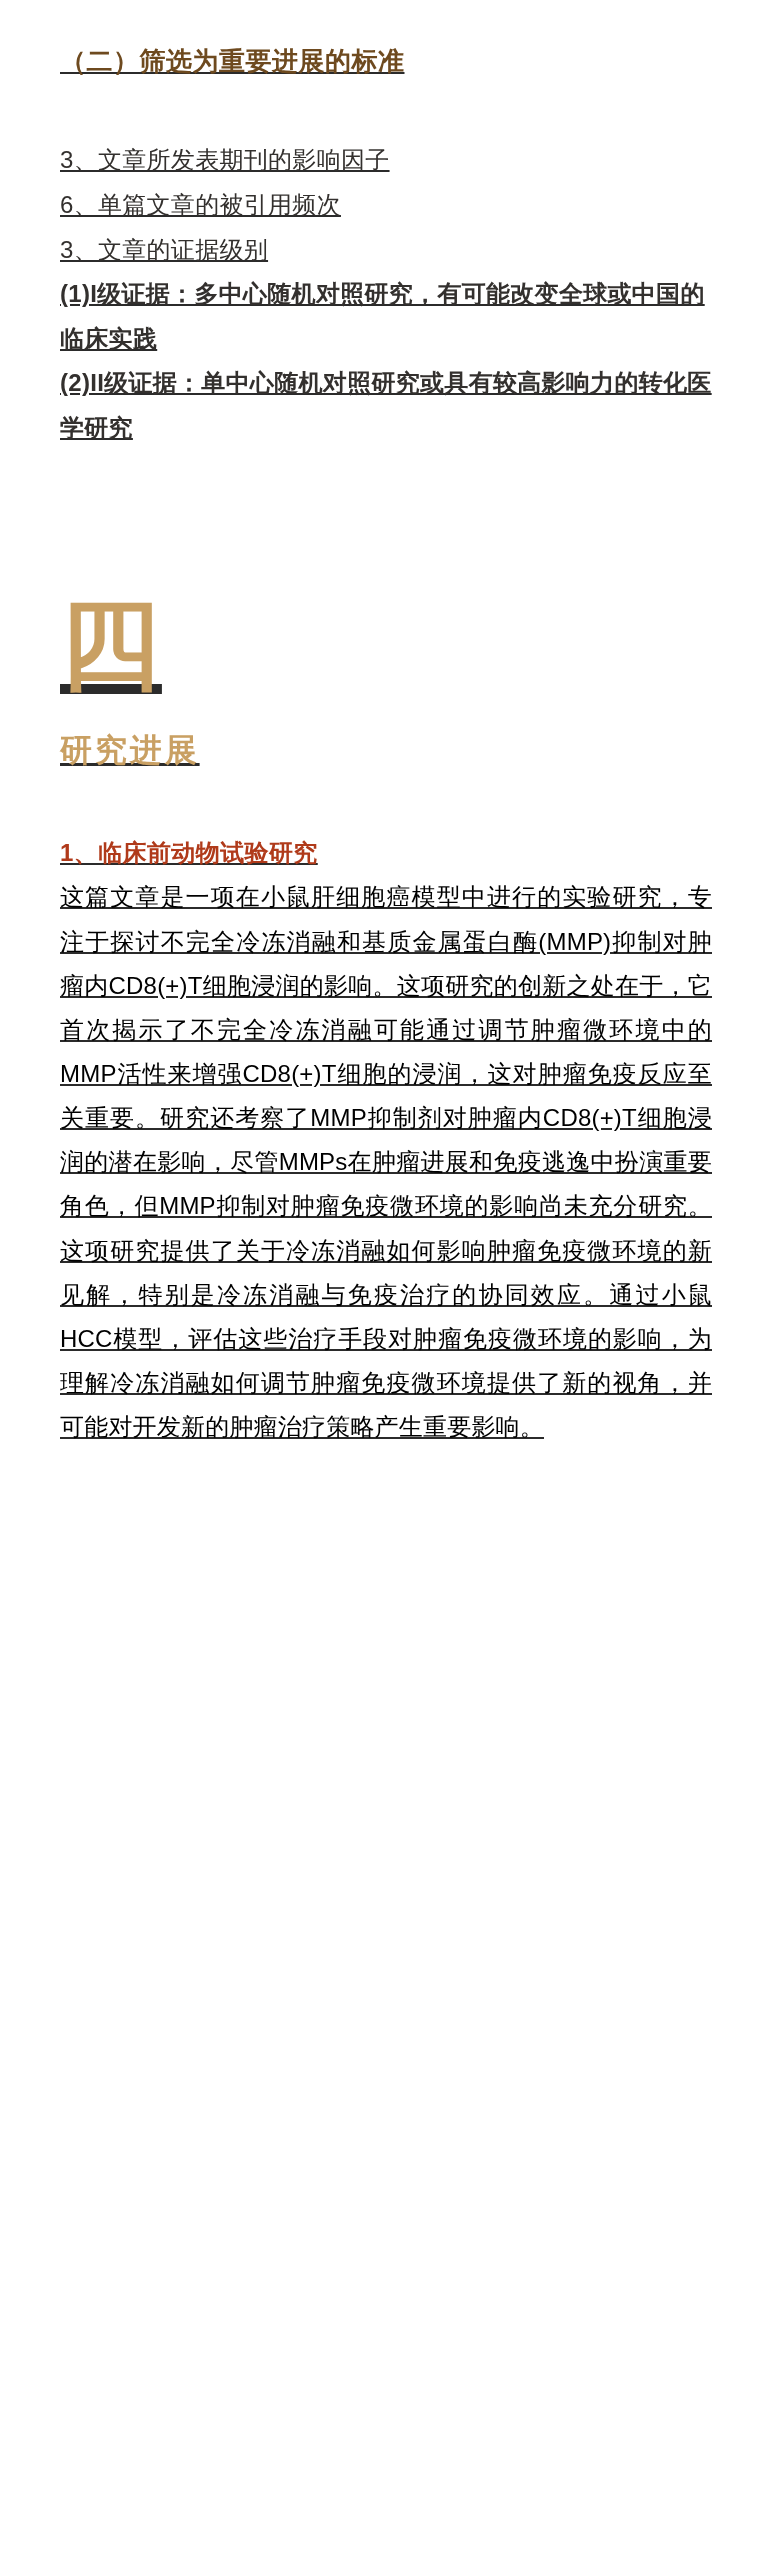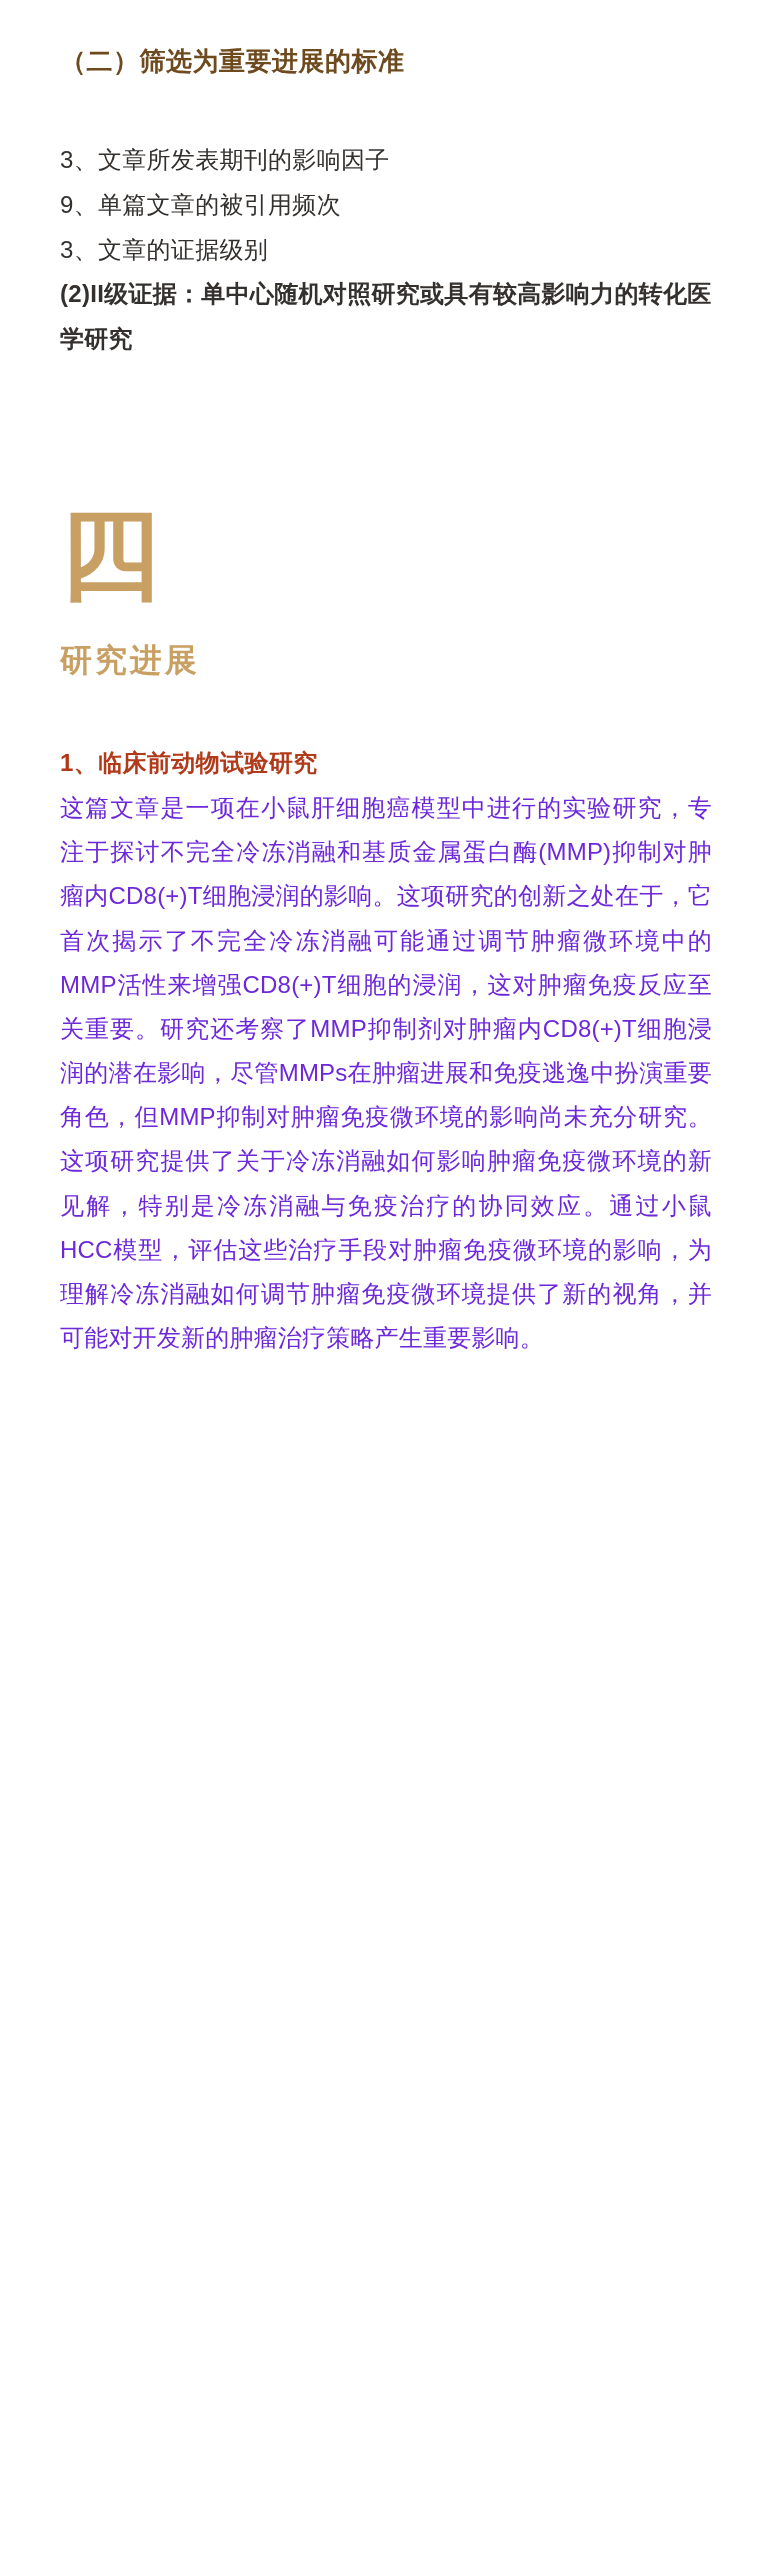--- a/index.html
+++ b/index.html
@@ -16,20 +16,21 @@
   }
   .page {
     position: relative;
     width: 772px;
     min-height: 2576px;
     padding: 0;
     box-sizing: border-box;
   }
   .content {
     padding: 0 60px 39px 60px;
+    text-decoration: underline;
   }
 
   
   .section-heading {
     font-size: 26px;
     font-weight: bold;
     color: #6e4a1f;
     letter-spacing: 0.5px;
     padding-top: 41px;
     padding-bottom: 9.7px;
@@ -86,38 +87,39 @@
     font-size: 24px;
     color: #c25a22;
     line-height: 1.72;
     text-align: justify;
     text-justify: inter-word;
     letter-spacing: 0.2px;
   }
   .paper-body {
     margin-top: 1.9px;
     font-size: 24px;
-    color: #6d28d9;
+    color: #000000;
     line-height: 1.84;
     text-align: justify;
     letter-spacing: 0.2px;
   }
 </style>
 </head>
 <body>
 
 <div class="page">
   <div class="content">
 
     <div class="section-heading">（二）筛选为重要进展的标准</div>
 
     <div class="criteria-block">
       <div class="criteria-line">3、文章所发表期刊的影响因子</div>
-      <div class="criteria-line">9、单篇文章的被引用频次</div>
+      <div class="criteria-line">6、单篇文章的被引用频次</div>
       <div class="criteria-line">3、文章的证据级别</div>
+      <div class="criteria-line bold-lead">(1)I级证据：多中心随机对照研究，有可能改变全球或中国的临床实践</div>
       <div class="criteria-line bold-lead">(2)II级证据：单中心随机对照研究或具有较高影响力的转化医学研究</div>
     </div>
 
     <div class="numeral-block">
       <div class="big-numeral">四</div>
       <div class="numeral-sub">研究进展</div>
     </div>
 
     <div class="research-block">
       <div class="sub-heading">1、临床前动物试验研究</div>

